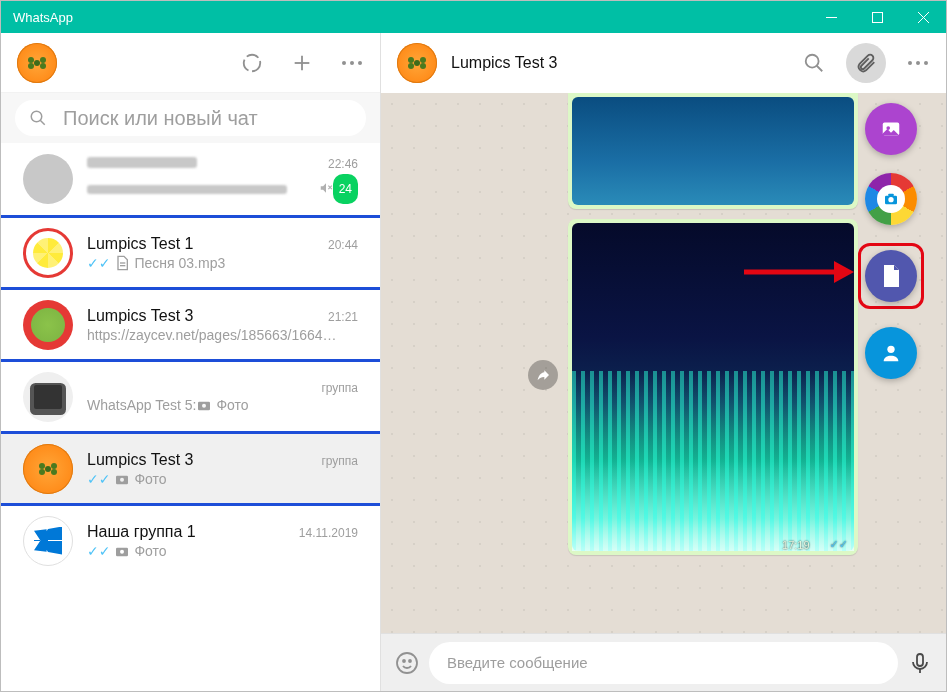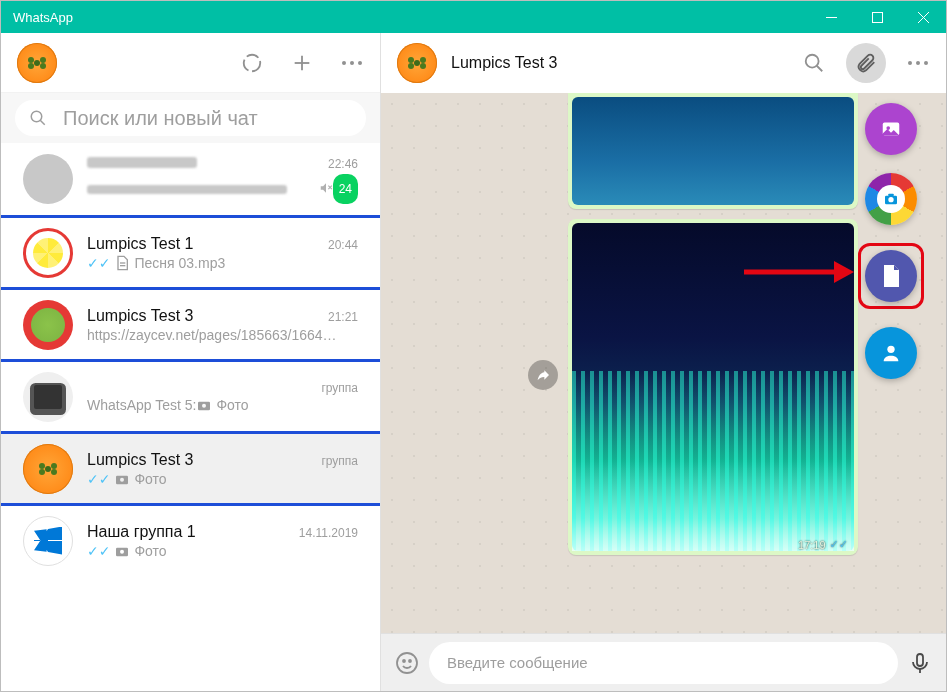--- a/index.html
+++ b/index.html
@@ -65,21 +65,21 @@
 
 .chat-bg { flex:1; position:relative; overflow:hidden; background:#e4ddd4; }
 .chat-bg::before { content:""; position:absolute; inset:0; opacity:.06; background-image: radial-gradient(circle, #000 1px, transparent 1px); background-size: 22px 22px; }
 .msg-col { position:absolute; right:88px; top:0; bottom:0; display:flex; flex-direction:column; align-items:flex-end; padding-top:0; }
 .bubble { background:#dcf8c6; border-radius:8px; padding:4px; margin-bottom:8px; position:relative; box-shadow: 0 1px 1px rgba(0,0,0,.12); }
 .bubble.top { border-top-left-radius:0; border-top-right-radius:0; margin-bottom:10px; }
 .thumb { width:282px; border-radius:6px; }
 .thumb.t1 { height:108px; background: linear-gradient(180deg,#0a4d80 0%, #1a6ea5 60%, #2a8bb8 100%); }
 .thumb.t2 { height:328px; background: linear-gradient(180deg,#050a2a 0%, #0a1444 35%, #0d2a55 55%, #0a5a4a 72%, #12d9a4 90%, #8fffe0 100%); position:relative; }
 .thumb.t2::after { content:""; position:absolute; left:0; right:0; bottom:0; height:55%; background: repeating-linear-gradient(90deg, rgba(33,255,200,.5) 0 4px, rgba(0,0,0,0) 4px 9px), linear-gradient(180deg, rgba(0,0,0,0) 0%, rgba(16,225,170,.6) 50%, rgba(200,255,240,.8) 100%); mix-blend-mode:screen; }
-.stamp { position:absolute; right:10px; bottom:4px; font-size:11px; color:#8aa88a; display:flex; align-items:center; gap:4px; }
+.stamp { position:absolute; right:10px; bottom:4px; font-size:11px; color:#8aa88a; display:flex; align-items:center; gap:20px; }
 .stamp.dark { color:#e6f5e0; text-shadow:0 0 2px #000; }
 .fwd { position:absolute; left:-40px; top:42%; width:30px; height:30px; border-radius:50%; background:rgba(0,0,0,.28); display:flex; align-items:center; justify-content:center; color:#fff; }
 
 
 .attach-col { position:absolute; right:22px; top:10px; display:flex; flex-direction:column; gap:18px; align-items:center; }
 .attach-btn { width:52px; height:52px; border-radius:50%; display:flex; align-items:center; justify-content:center; color:#fff; box-shadow:0 2px 6px rgba(0,0,0,.25); cursor:pointer; }
 .ab-photo { background:#ac44cf; }
 .ab-camera { background: conic-gradient(#e53935 0 60deg,#fb8c00 60deg 120deg,#fdd835 120deg 180deg,#43a047 180deg 240deg,#1e88e5 240deg 300deg,#8e24aa 300deg 360deg); }
 .ab-camera .inner { width:28px; height:28px; border-radius:50%; background:#fff; display:flex; align-items:center; justify-content:center; }
 .ab-document { background:#5157ae; }

